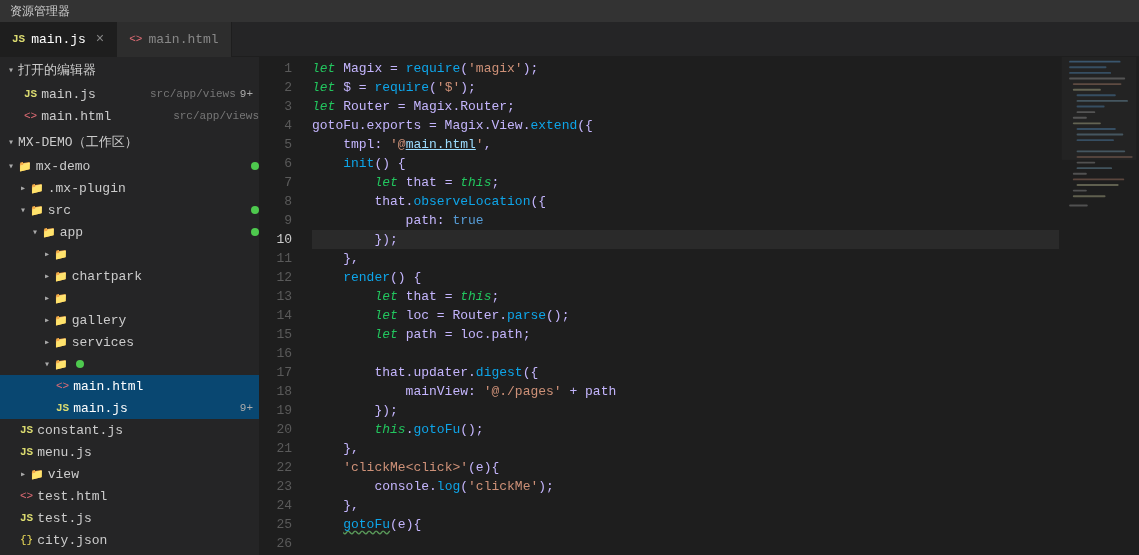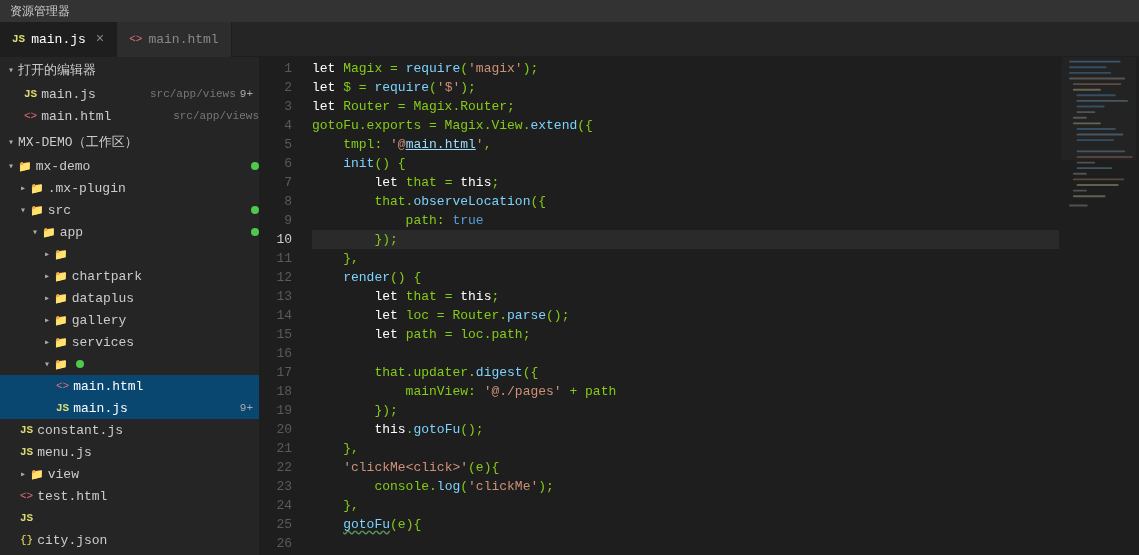--- a/index.html
+++ b/index.html
@@ -176,24 +176,24 @@
       align-items: flex-start;
       height: 19px;
       white-space: pre;
       font-size: 13px;
       position: relative;
     }
     .code-line.current-line {
       background: #2a2a2a;
     }
     
-    .kw { color: #ffffff; }       
-    .fn { color: #7dd3fc; }       
+    .kw { color: #22c55e; font-style: italic; }       
+    .fn { color: #0ea5e9; }       
     .str { color: #ce9178; }     
-    .plain { color: #84cc16; }  
+    .plain { color: #c4b5fd; }  
     .bool { color: #569cd6; }
     @keyframes blink { 50% { opacity: 0; } }
 
     
     .minimap {
       width: 80px;
       background: #1e1e1e;
       flex-shrink: 0;
       overflow: hidden;
       opacity: 0.7;
@@ -302,21 +302,20 @@
 
     <div class="sidebar-item" style="padding-left:44px;">
       <span class="chevron">▸</span>
       <span class="icon-folder item-icon">📁</span>
       <span class="item-label">chartpark</span>
     </div>
 
     <div class="sidebar-item" style="padding-left:44px;">
       <span class="chevron">▸</span>
       <span class="icon-folder item-icon">📁</span>
-      <span class="item-label">dataplus</span>
     </div>
 
     <div class="sidebar-item" style="padding-left:44px;">
       <span class="chevron">▸</span>
       <span class="icon-folder item-icon">📁</span>
       <span class="item-label">gallery</span>
     </div>
 
     <div class="sidebar-item" style="padding-left:44px;">
       <span class="chevron">▸</span>
@@ -357,20 +356,21 @@
       <span class="item-label">view</span>
     </div>
 
     <div class="sidebar-item" style="padding-left:20px;">
       <span class="icon-html item-icon">&lt;&gt;</span>
       <span class="item-label">test.html</span>
     </div>
 
     <div class="sidebar-item" style="padding-left:20px;">
       <span class="icon-js item-icon">JS</span>
+      <span class="item-label">test.js</span>
     </div>
 
     <div class="sidebar-item" style="padding-left:20px;">
       <span class="icon-json item-icon">{}</span>
       <span class="item-label">city.json</span>
     </div>
   </div>
 
   <div class="editor-area">
 

